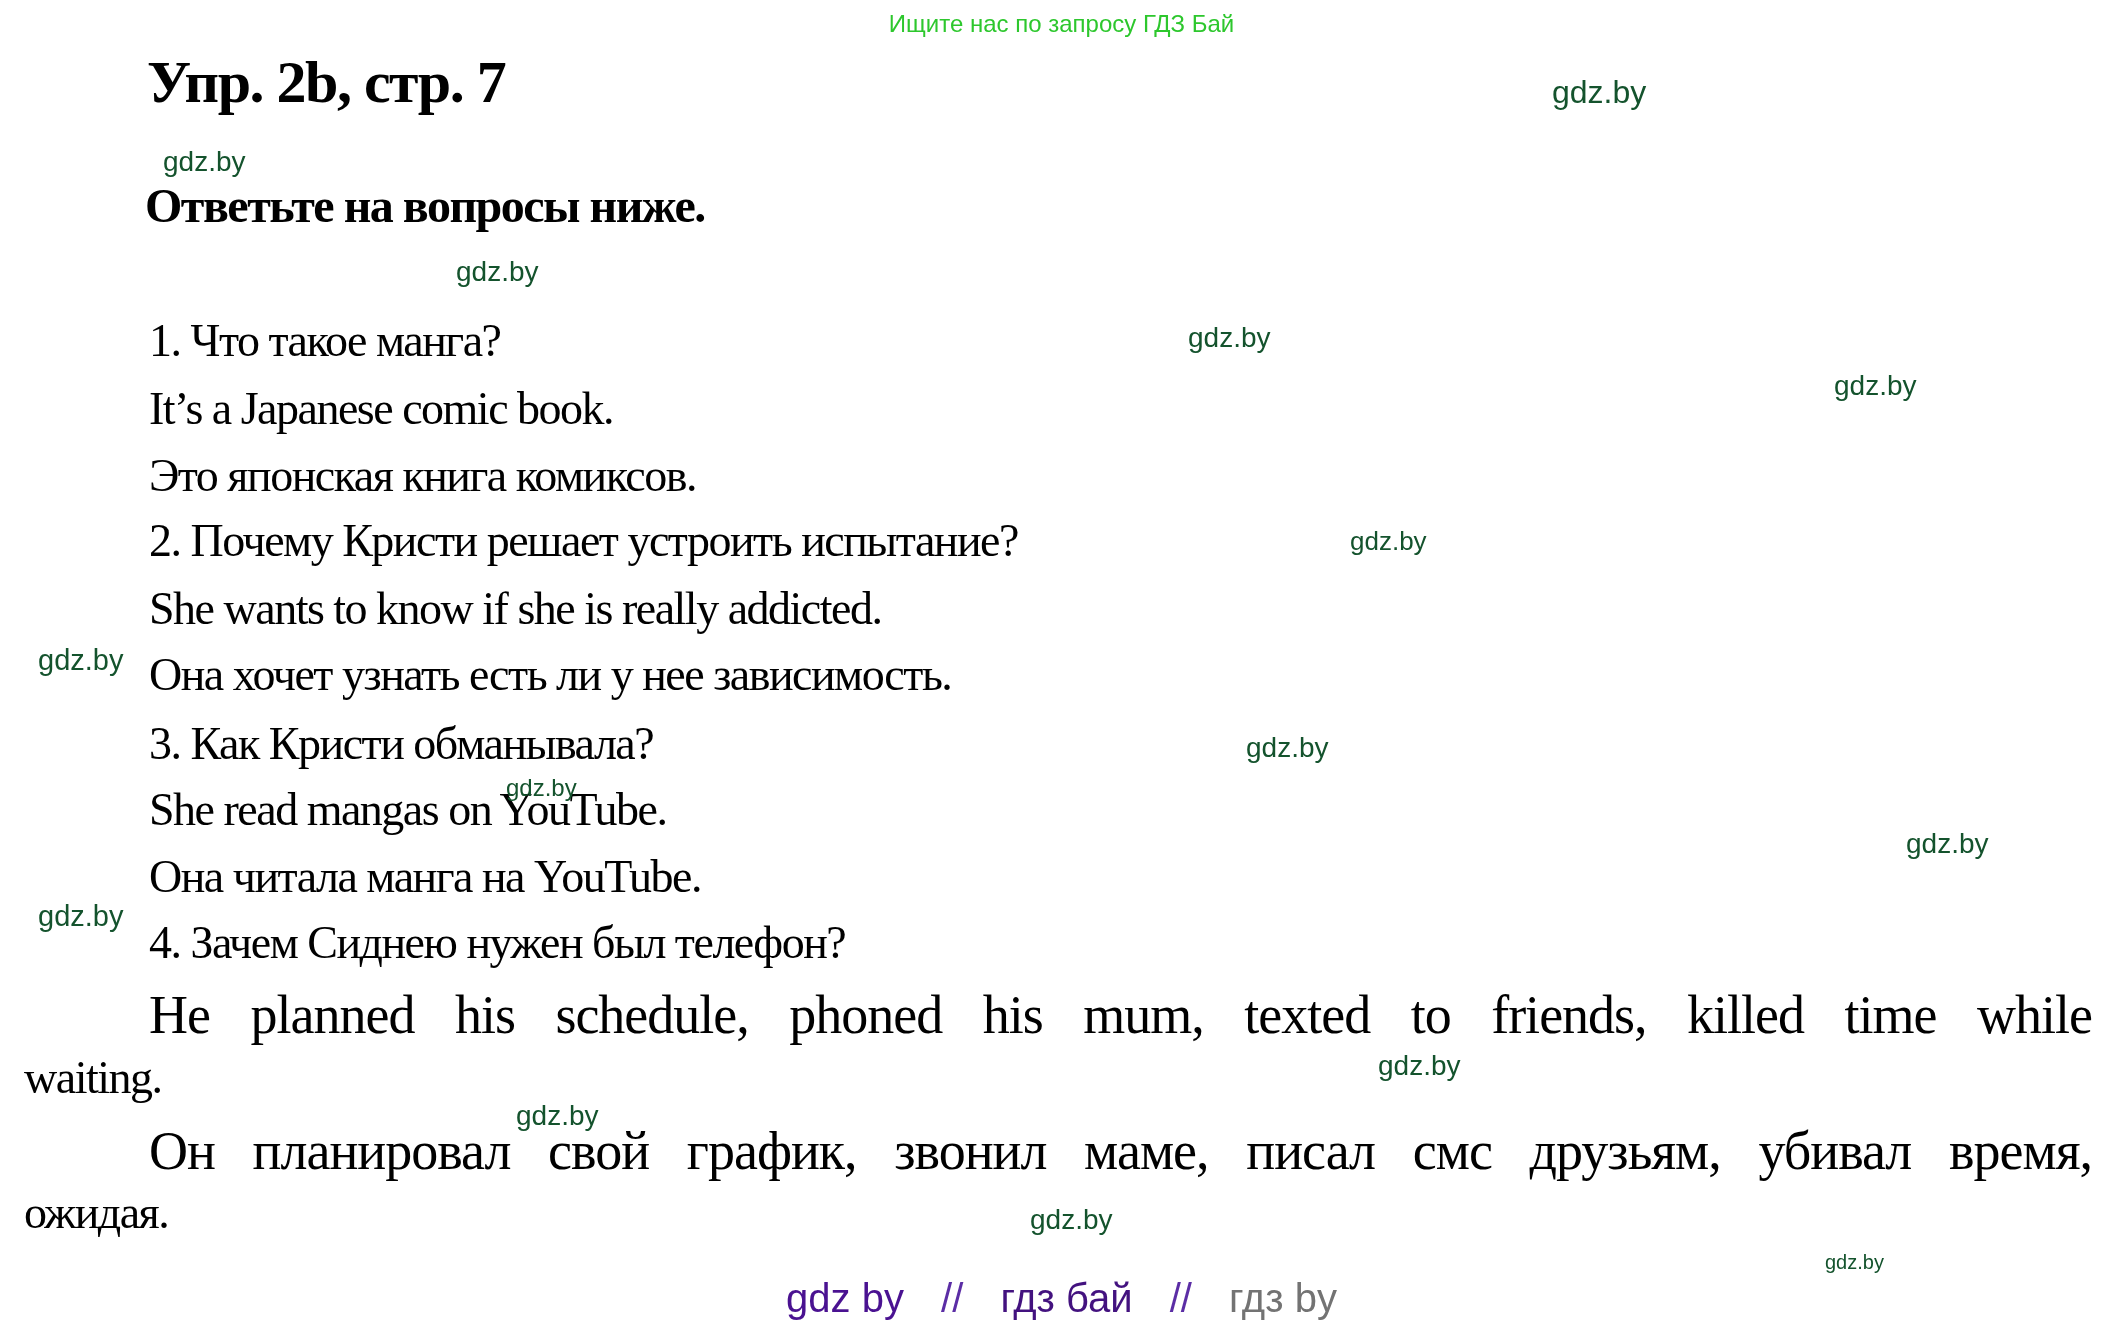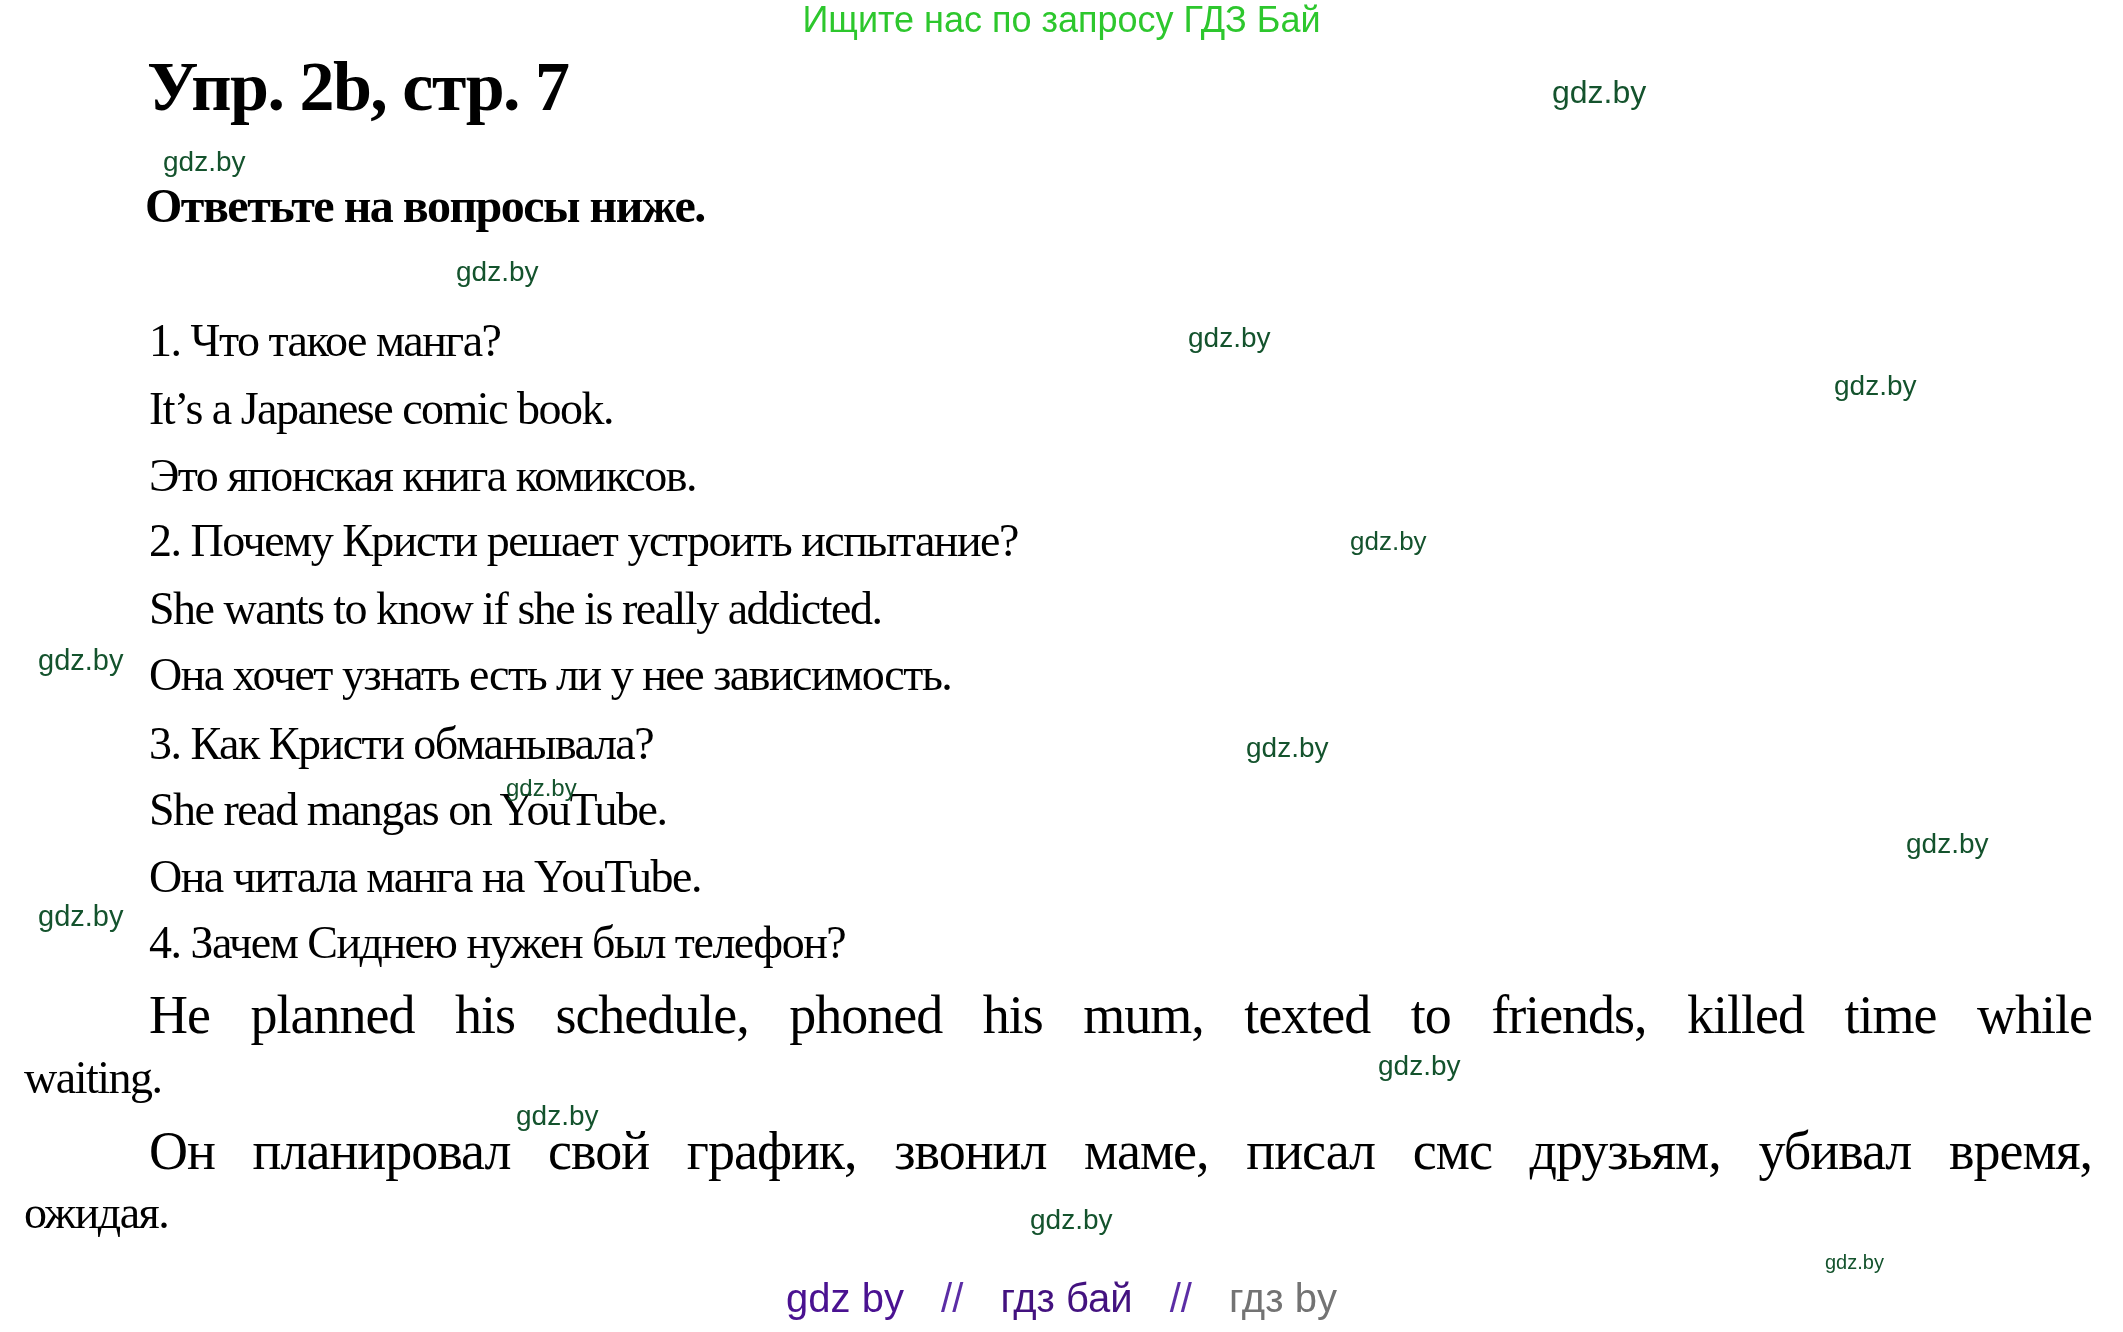--- a/index.html
+++ b/index.html
@@ -8,40 +8,40 @@
     position: relative; width: 2123px; height: 1332px; background: #ffffff;
     font-family: "Liberation Serif", serif; color: #000000;
   }
   
   .line {
     position: absolute; white-space: nowrap;
     font-family: "Liberation Serif", serif;
     font-size: 46px; line-height: 1; letter-spacing: -1.5px; color: #000;
   }
   .line.bold { font-weight: bold; }
-  .title-line { font-size: 70px; }
+  .title-line { font-size: 60px; }
   .task-line { font-size: 48px; }
   
   .line-justified {
     position: absolute; left: 24px; width: 2068px; box-sizing: border-box;
     padding-left: 125px; white-space: normal;
     text-align: justify; text-align-last: justify;
     font-family: "Liberation Serif", serif; font-size: 54px; line-height: 1;
     letter-spacing: -1px; color: #000;
   }
   
   .wm {
     position: absolute; white-space: nowrap;
     font-family: "Liberation Sans", sans-serif;
     font-size: 28px; line-height: 1; color: #14532d;
   }
   
   #promo-banner {
-    position: absolute; left: 0; right: 0; top: 2px; text-align: center;
-    font-family: "Liberation Sans", sans-serif; font-size: 36px; line-height: 1;
+    position: absolute; left: 0; right: 0; top: 12px; text-align: center;
+    font-family: "Liberation Sans", sans-serif; font-size: 24px; line-height: 1;
   }
   
   #footer {
     position: absolute; left: 0; right: 0; top: 1278px; text-align: center;
     font-family: "Liberation Sans", sans-serif; font-size: 40px; line-height: 1;
   }
   #footer span { display: inline-block; margin: 0 13px; }
 </style>
 </head>
 <body>

